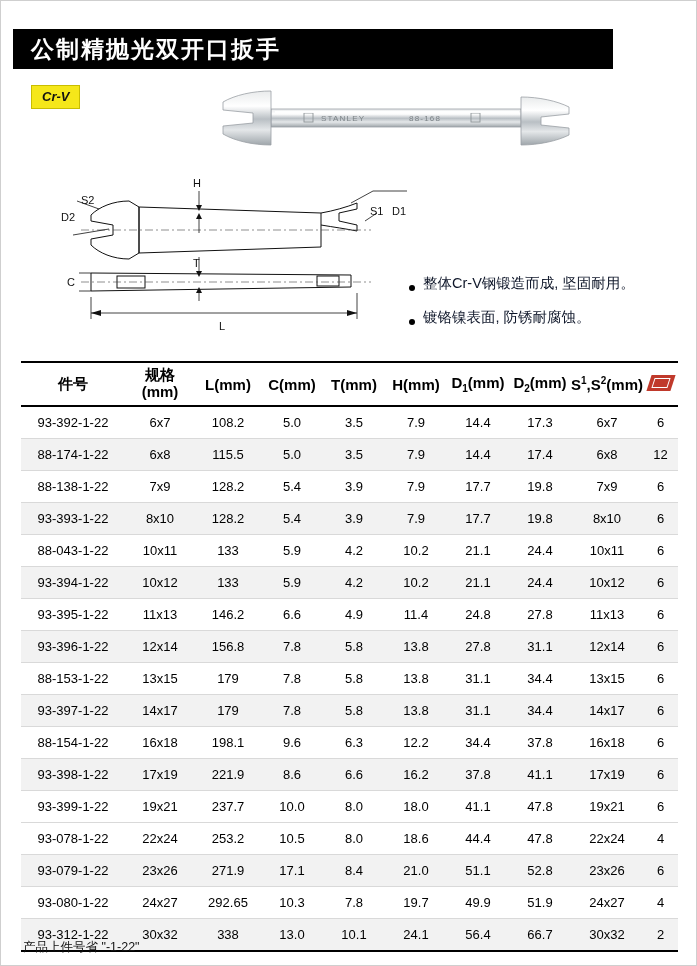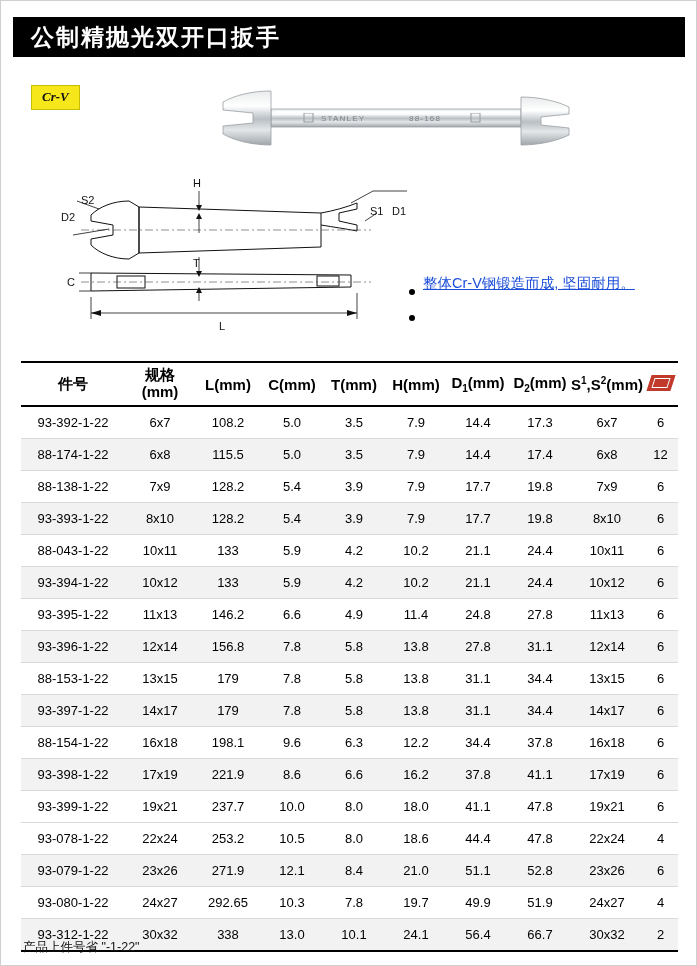--- a/index.html
+++ b/index.html
@@ -19,22 +19,22 @@
     position: relative;
     width: 697px;
     height: 966px;
     box-sizing: border-box;
     border: 1px solid #cfcfcf;
   }
   
   .title-bar {
     position: absolute;
     left: 12px;
-    top: 16px;
-    width: 672px;
+    top: 28px;
+    width: 600px;
     height: 40px;
     background: #000000;
     color: #ffffff;
     display: flex;
     align-items: center;
   }
   .title-bar .title-text {
     font-size: 23px;
     font-weight: bold;
     letter-spacing: 2px;
@@ -45,21 +45,20 @@
     position: absolute;
     left: 30px;
     top: 84px;
     background: #f5e71a;
     border: 1px solid #c9bd00;
     padding: 3px 10px 4px 10px;
     font-size: 13px;
     font-weight: bold;
     font-style: italic;
     color: #111;
-    font-family: Liberation Serif, serif;
   }
   
   .photo {
     position: absolute;
     left: 200px;
     top: 74px;
     width: 390px;
     height: 90px;
   }
   .photo svg { display: block; }
@@ -74,26 +73,25 @@
   .drawing svg { display: block; }
   
   .features {
     position: absolute;
     left: 408px;
     top: 272px;
     width: 280px;
   }
   .feature-item {
     display: flex;
-    align-items: flex-end;
+    align-items: center;
     font-size: 14.5px;
     line-height: 1.5;
     margin-bottom: 12px;
-    color: #1d4ed8;
-    text-decoration: underline;
+    color: #0f172a;
   }
   .feature-item .dot {
     width: 6px;
     height: 6px;
     border-radius: 50%;
     background: #000;
     margin-top: 8px;
     margin-right: 8px;
     flex: 0 0 auto;
   }
@@ -277,20 +275,21 @@
     </svg>
   </div>
 
   <div class="features">
     <div class="feature-item">
       <span class="dot"></span>
       <span>整体Cr-V钢锻造而成, 坚固耐用。</span>
     </div>
     <div class="feature-item">
       <span class="dot"></span>
+      <span>镀铬镍表面, 防锈耐腐蚀。</span>
     </div>
   </div>
 
   <div class="table-wrap">
     <table class="spec">
       <thead>
         <tr>
           <th class="col-part">件号</th>
           <th class="col-spec hdr-two-line">
             <div>规格</div>
@@ -480,21 +479,21 @@
             <td class="col-h">18.6</td>
             <td class="col-d1">44.4</td>
             <td class="col-d2">47.8</td>
             <td class="col-s">22x24</td>
             <td class="col-qty">4</td>
           </tr>
           <tr class="alt">
             <td class="col-part">93-079-1-22</td>
             <td class="col-spec">23x26</td>
             <td class="col-l">271.9</td>
-            <td class="col-c">12.1</td>
+            <td class="col-c">17.1</td>
             <td class="col-t">8.4</td>
             <td class="col-h">21.0</td>
             <td class="col-d1">51.1</td>
             <td class="col-d2">52.8</td>
             <td class="col-s">23x26</td>
             <td class="col-qty">6</td>
           </tr>
           <tr>
             <td class="col-part">93-080-1-22</td>
             <td class="col-spec">24x27</td>

